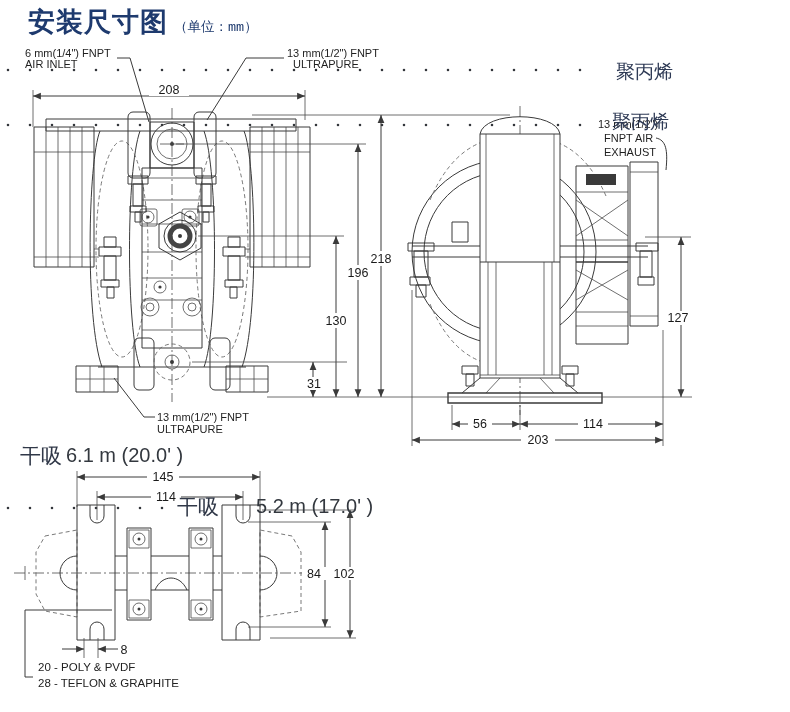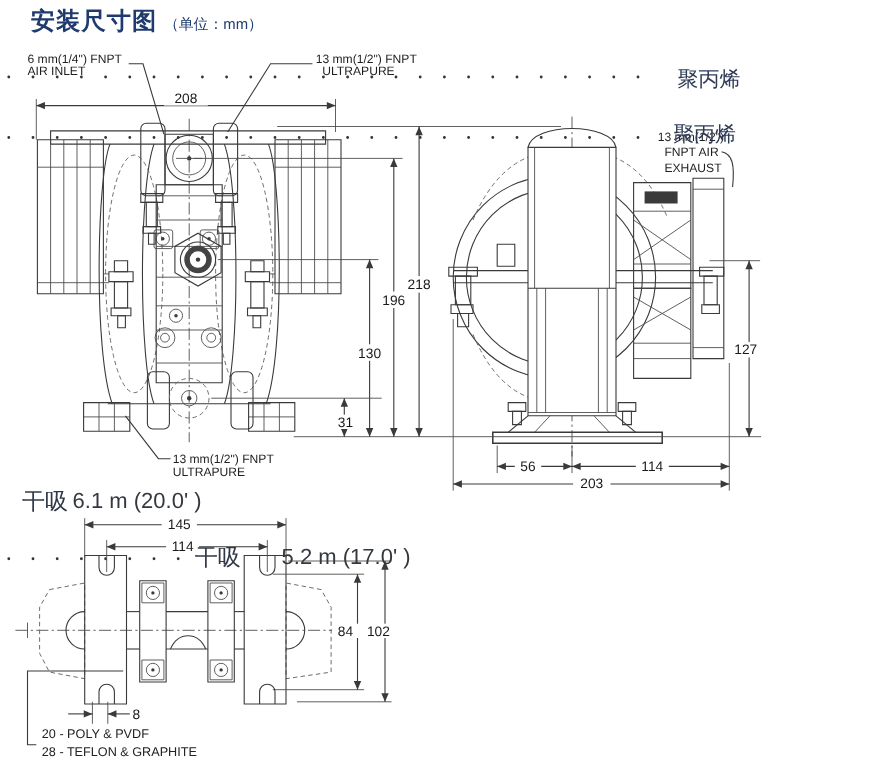--- a/index.html
+++ b/index.html
@@ -1,20 +1,20 @@
 <!DOCTYPE html>
 <html><head>
 <meta charset="utf-8">
 <style>
   html,body{margin:0;padding:0;background:#fff;}
   #stage{position:relative;width:790px;height:712px;background:#ffffff;overflow:hidden;
          font-family:"Liberation Sans",sans-serif;}
   #title-block{position:absolute;left:28px;top:4px;color:#1e3a6e;white-space:nowrap;}
-  #title-block .t{font-family:Liberation Serif, serif;font-weight:700;font-size:22px;letter-spacing:1px;}
-  #title-block .u{font-family:Liberation Sans, sans-serif;font-size:13.5px;margin-left:6px;}
+  #title-block .t{font-family:Liberation Serif, serif;font-weight:700;font-size:27px;letter-spacing:1px;}
+  #title-block .u{font-family:Liberation Mono, monospace;font-size:13.5px;margin-left:6px;}
   svg{position:absolute;left:0;top:0;}
   svg *{vector-effect:non-scaling-stroke;}
   .ln{stroke:#3a3a3a;stroke-width:1;fill:none;}
   .th{stroke:#3a3a3a;stroke-width:1.4;fill:none;}
   .fn{stroke:#4a4a4a;stroke-width:.8;fill:none;}
   .dash{stroke:#6a6a6a;stroke-width:.9;fill:none;stroke-dasharray:4 3;}
   .cdash{stroke:#4a4a4a;stroke-width:.8;fill:none;stroke-dasharray:11 3 2 3;}
   .dots{stroke:#33363b;stroke-width:2.6;stroke-linecap:round;stroke-dasharray:0 22;fill:none;}
   .wbg{fill:#ffffff;stroke:none;}
   .blk{fill:#3a3a3a;stroke:none;}

